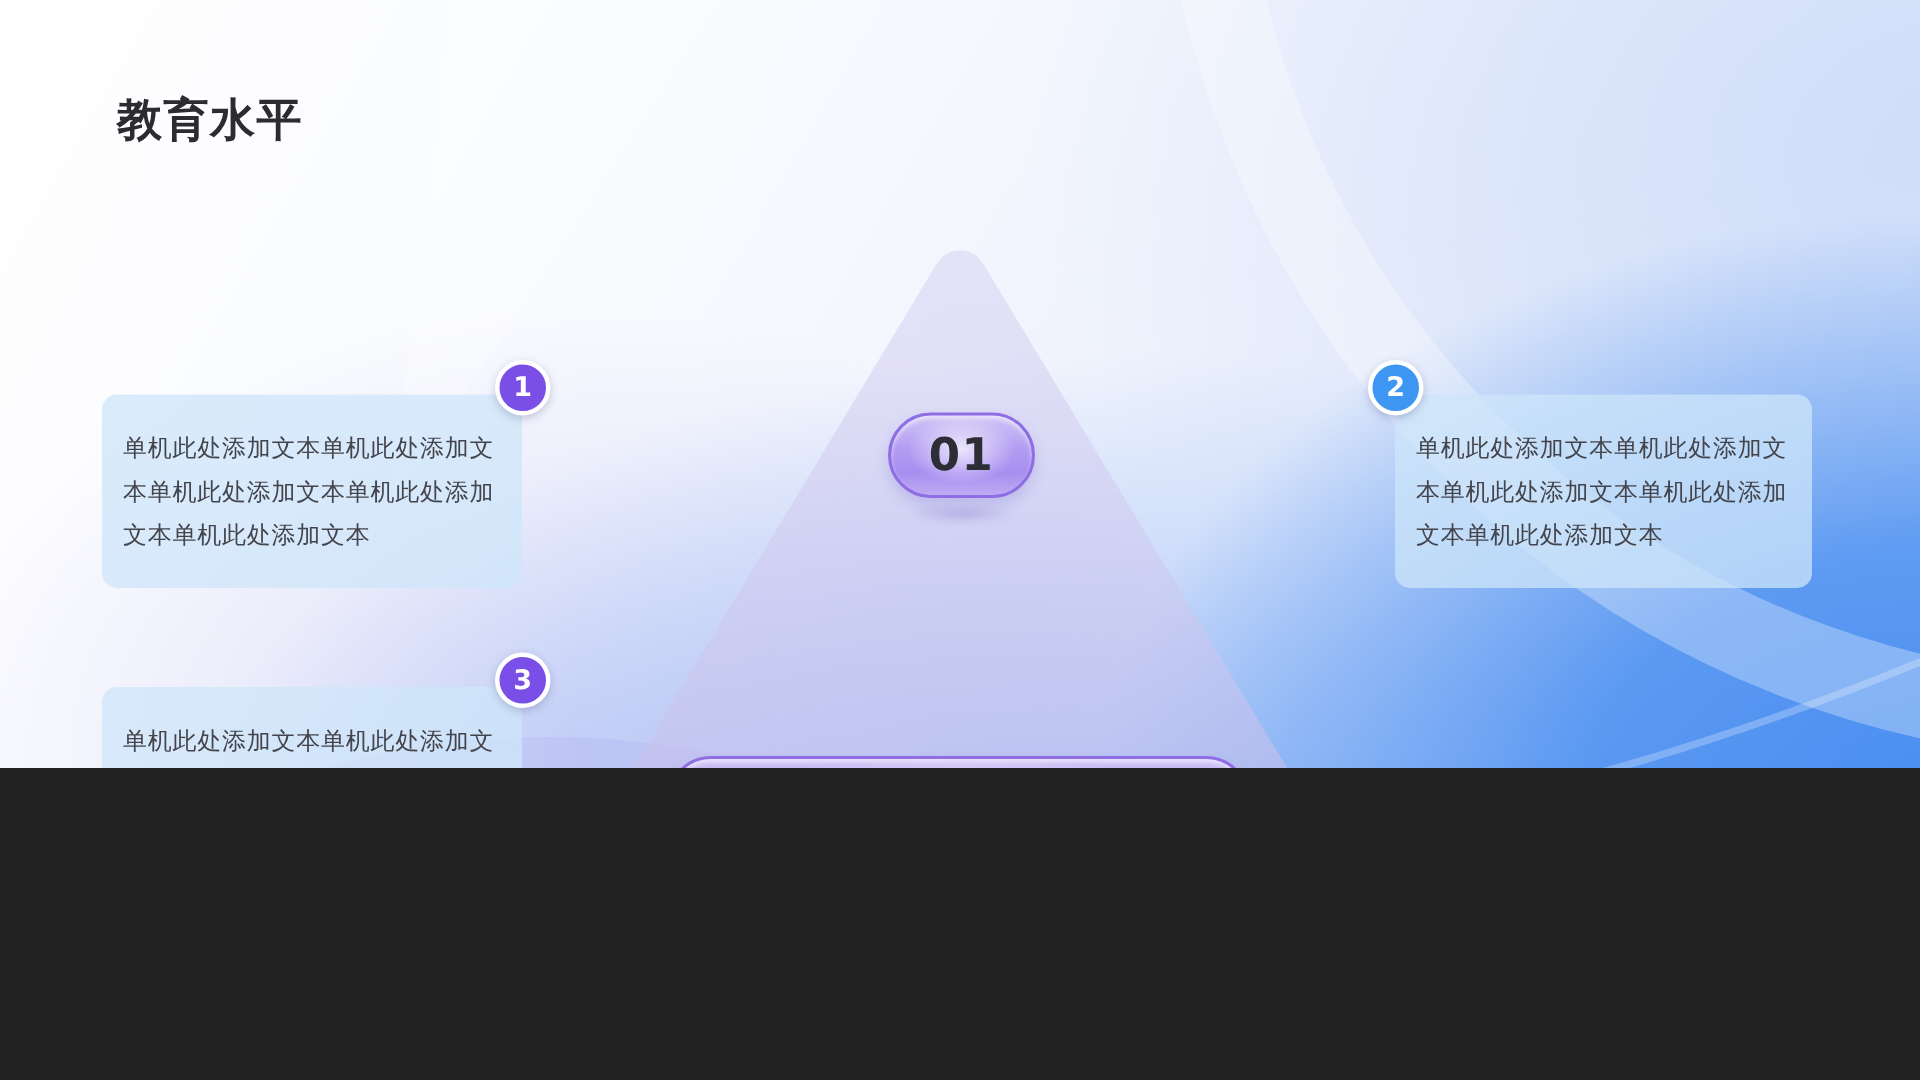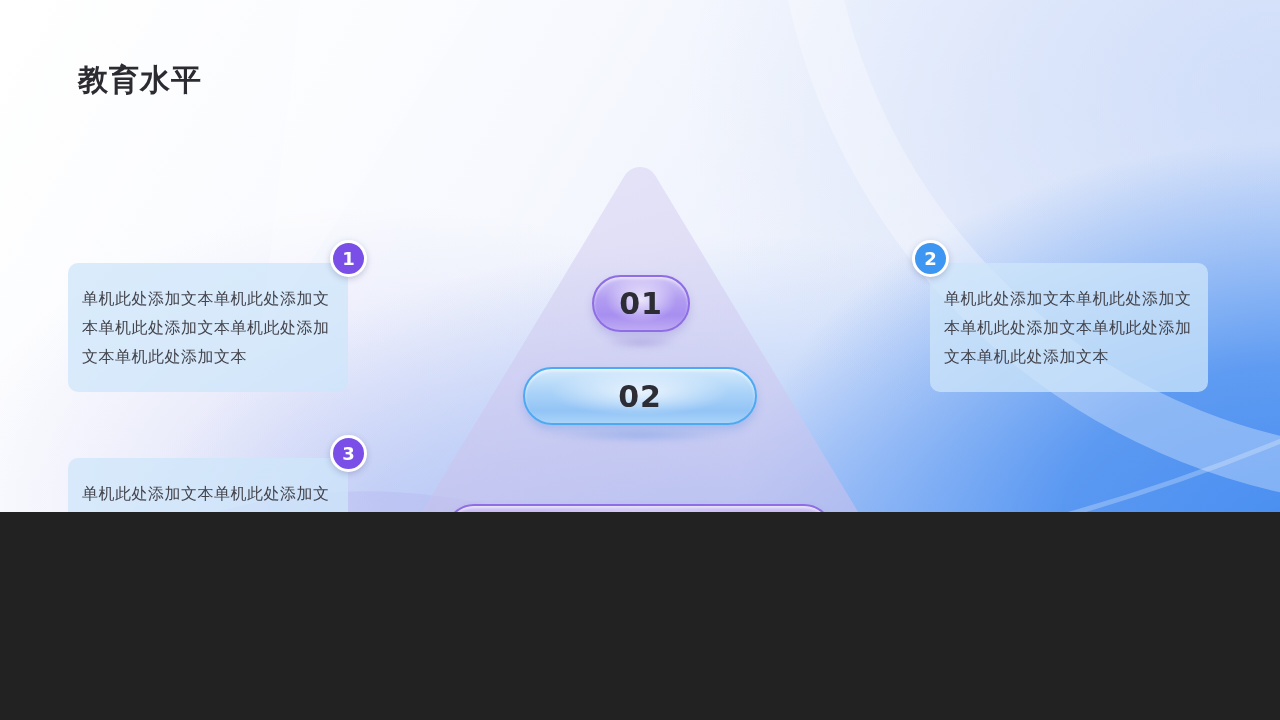--- a/index.html
+++ b/index.html
@@ -100,23 +100,20 @@
       </linearGradient>
     </defs>
     <path d="M 640 185 L 872 570 L 408 570 Z" fill="url(#triGrad)" stroke="url(#triGrad)" stroke-width="36" stroke-linejoin="round" opacity="0.58"></path>
   </svg>
 
   <div class="title">教育水平</div>
 
   <div class="pill pill-purple pill-1">
     <span>01</span>
   </div>
-  <div class="pill pill-blue pill-2">
-    <span>02</span>
-  </div>
   <div class="pill pill-purple pill-3">
     <span>07</span>
   </div>
 
   <div class="note note-1">
     <span>单机此处添加文本单机此处添加文本单机此处添加文本单机此处添加文本单机此处添加文本</span>
   </div>
   <div class="badge badge-purple badge-1">
     <span>1</span>
   </div>

